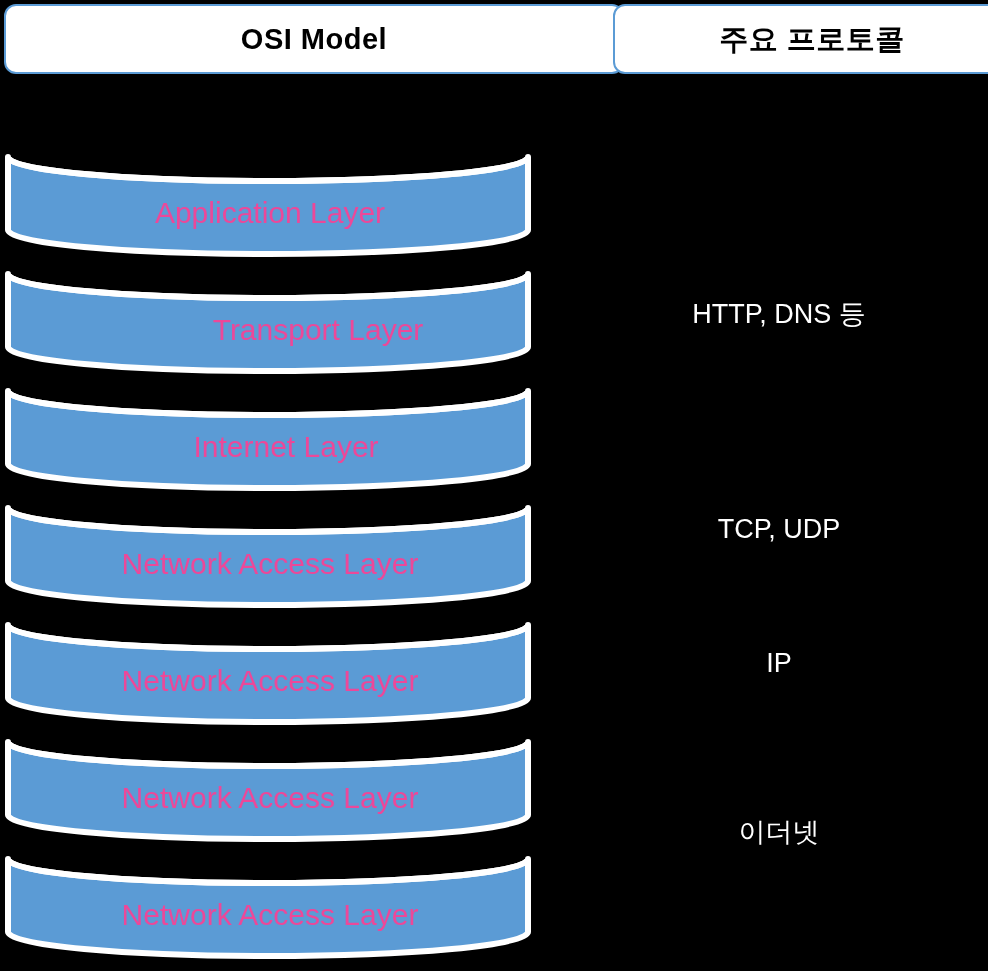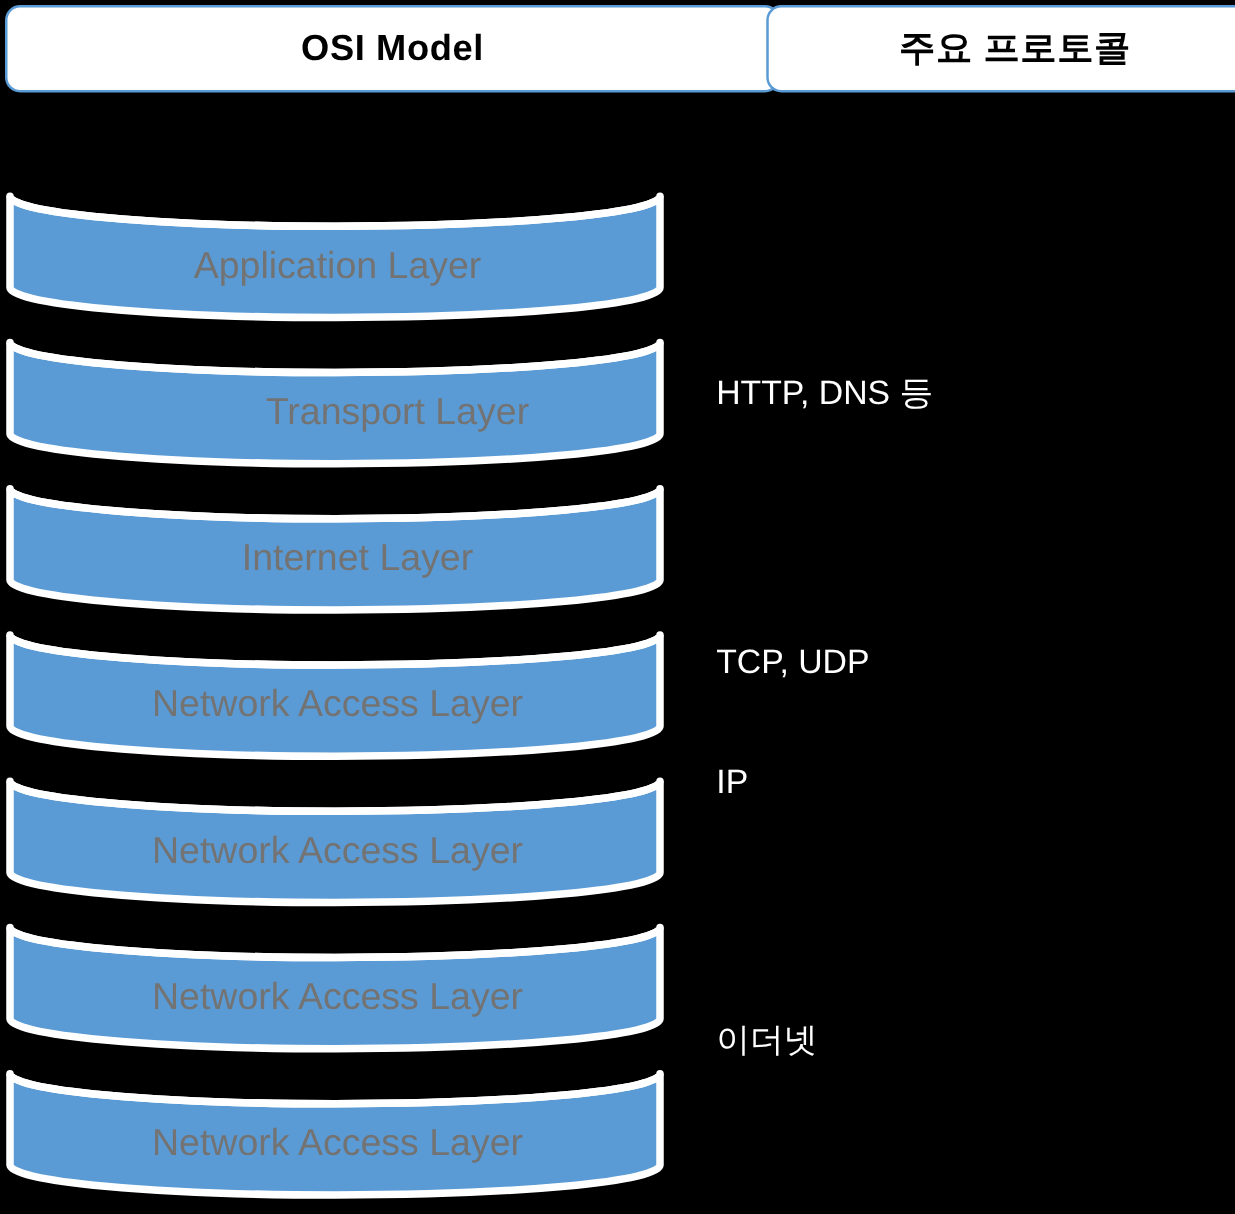--- a/index.html
+++ b/index.html
@@ -51,33 +51,33 @@
   #stack svg {
     display: block;
     width: 540px;
     height: 851px;
   }
   .layer-label {
     position: absolute;
     left: 0;
     width: 540px;
     text-align: center;
-    color: #737373;
+    color: #ec4899;
     font-size: 30px;
     line-height: 1;
     white-space: nowrap;
     pointer-events: none;
   }
 
   
   .protocol-label {
     position: absolute;
     left: 573px;
     width: 412px;
-    text-align: left;
+    text-align: center;
     color: #FFFFFF;
     font-size: 27px;
     line-height: 1;
     white-space: nowrap;
   }
 </style>
 </head>
 <body>
 
 <div class="header-box" id="hdr-left">
@@ -130,14 +130,14 @@
   <div class="layer-label" style="top: 195px; padding-left: 48px;">Transport Layer</div>
   <div class="layer-label" style="top: 312px; margin-left: 16px;">Internet Layer</div>
   <div class="layer-label" style="top: 429px;">Network Access Layer</div>
   <div class="layer-label" style="top: 546px;">Network Access Layer</div>
   <div class="layer-label" style="top: 663px;">Network Access Layer</div>
   <div class="layer-label" style="top: 780px;">Network Access Layer</div>
 </div>
 
 <div class="protocol-label" style="top: 301px;">HTTP, DNS 등</div>
 <div class="protocol-label" style="top: 516px;">TCP, UDP</div>
-<div class="protocol-label" style="top: 612px;">IP</div>
+<div class="protocol-label" style="top: 650px;">IP</div>
 <div class="protocol-label" style="top: 819px;">이더넷</div>
 
 </body></html>

